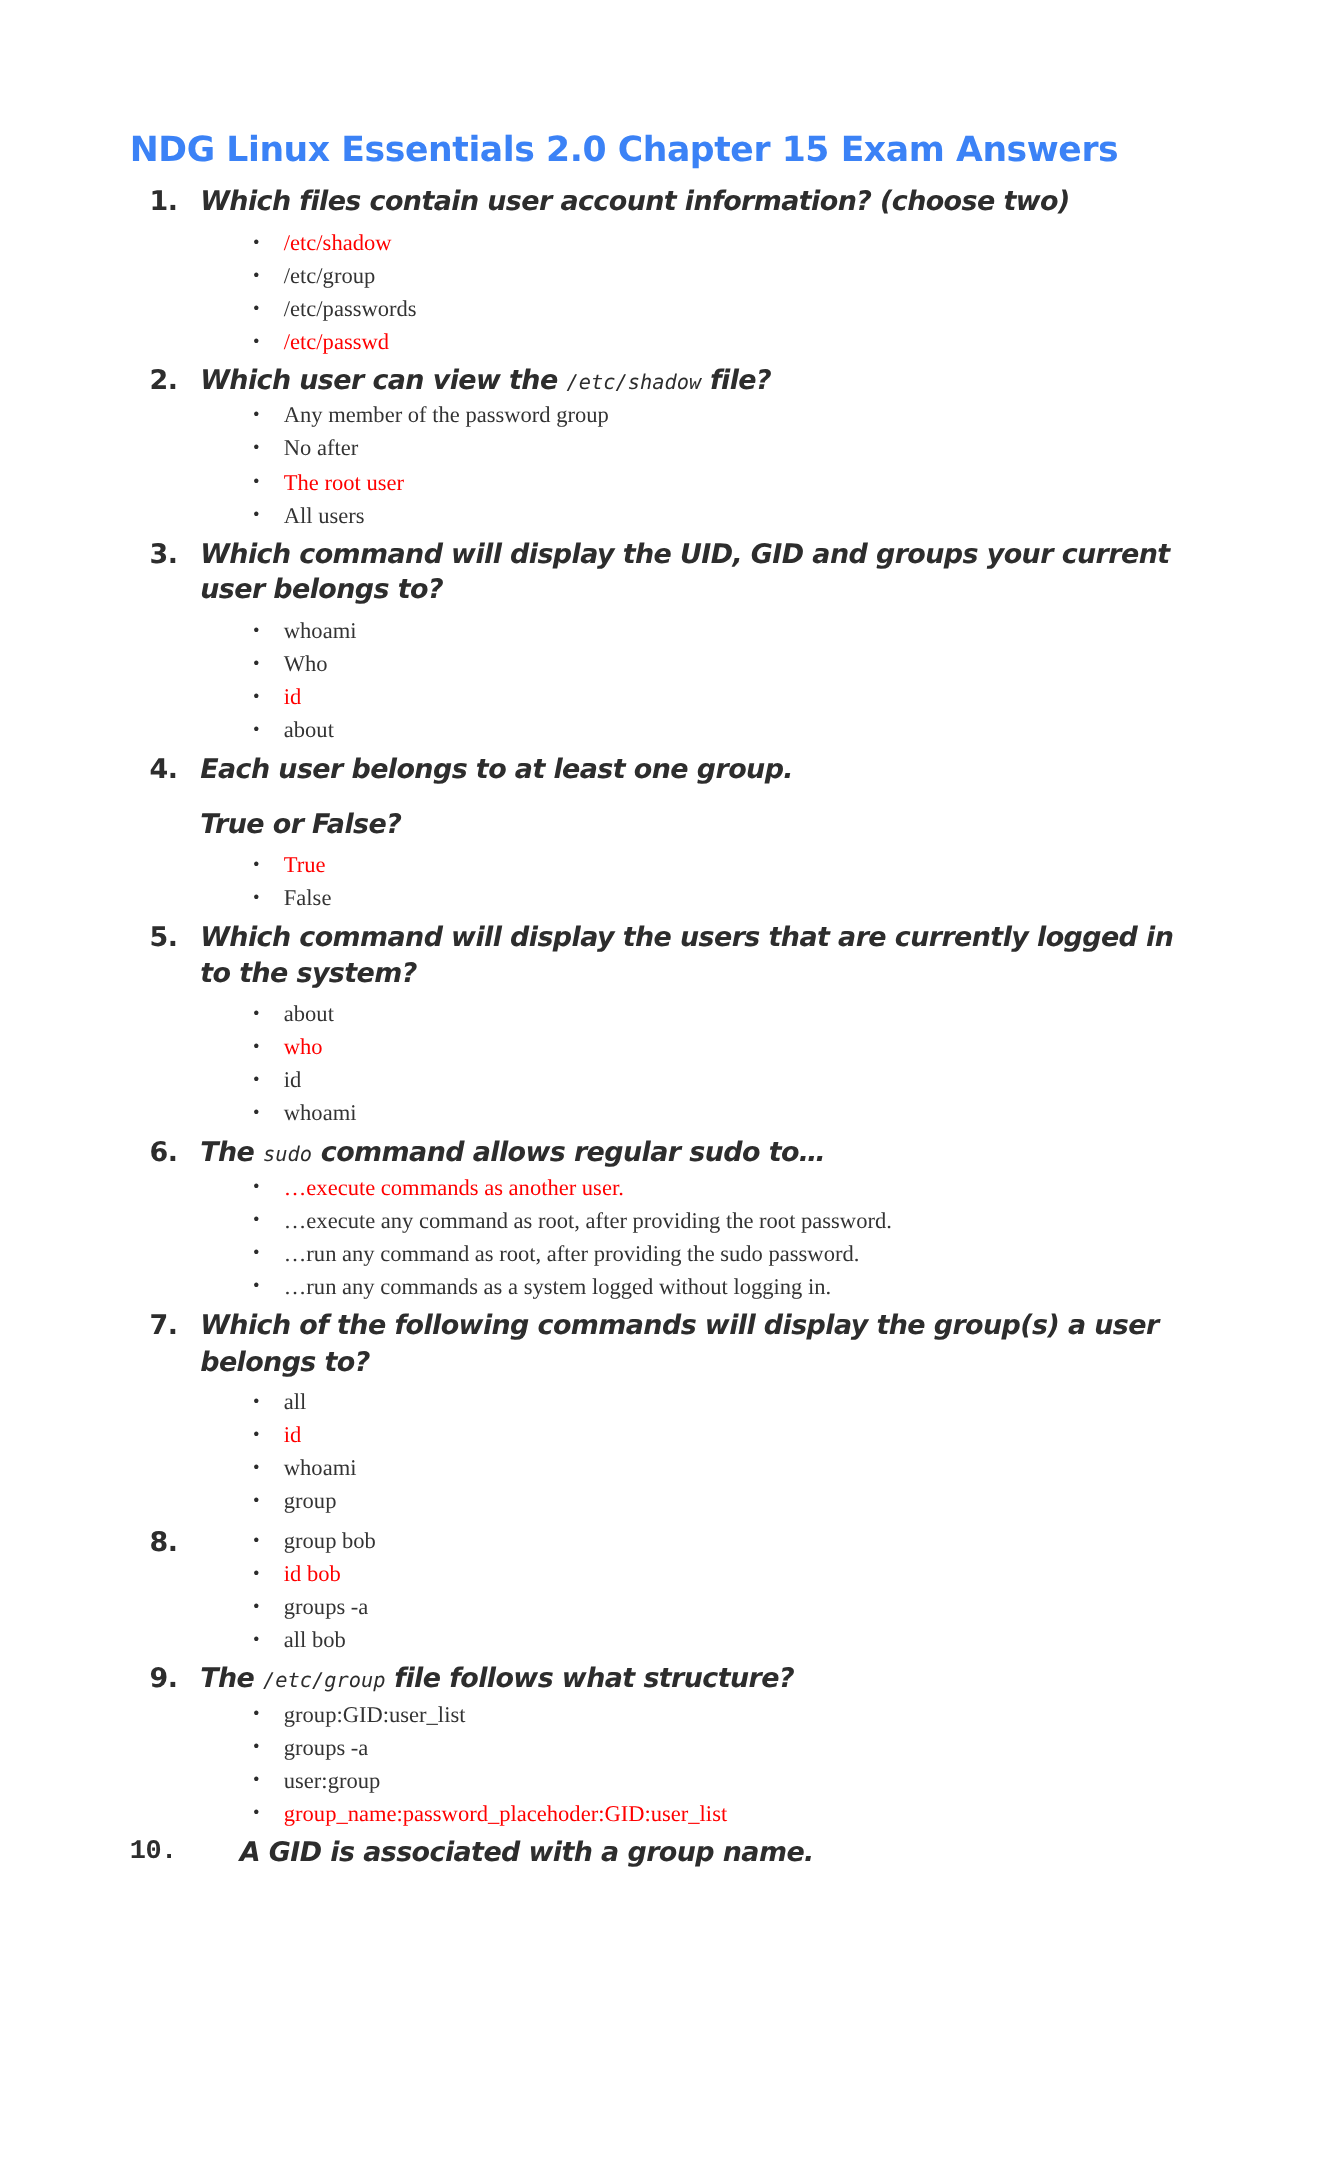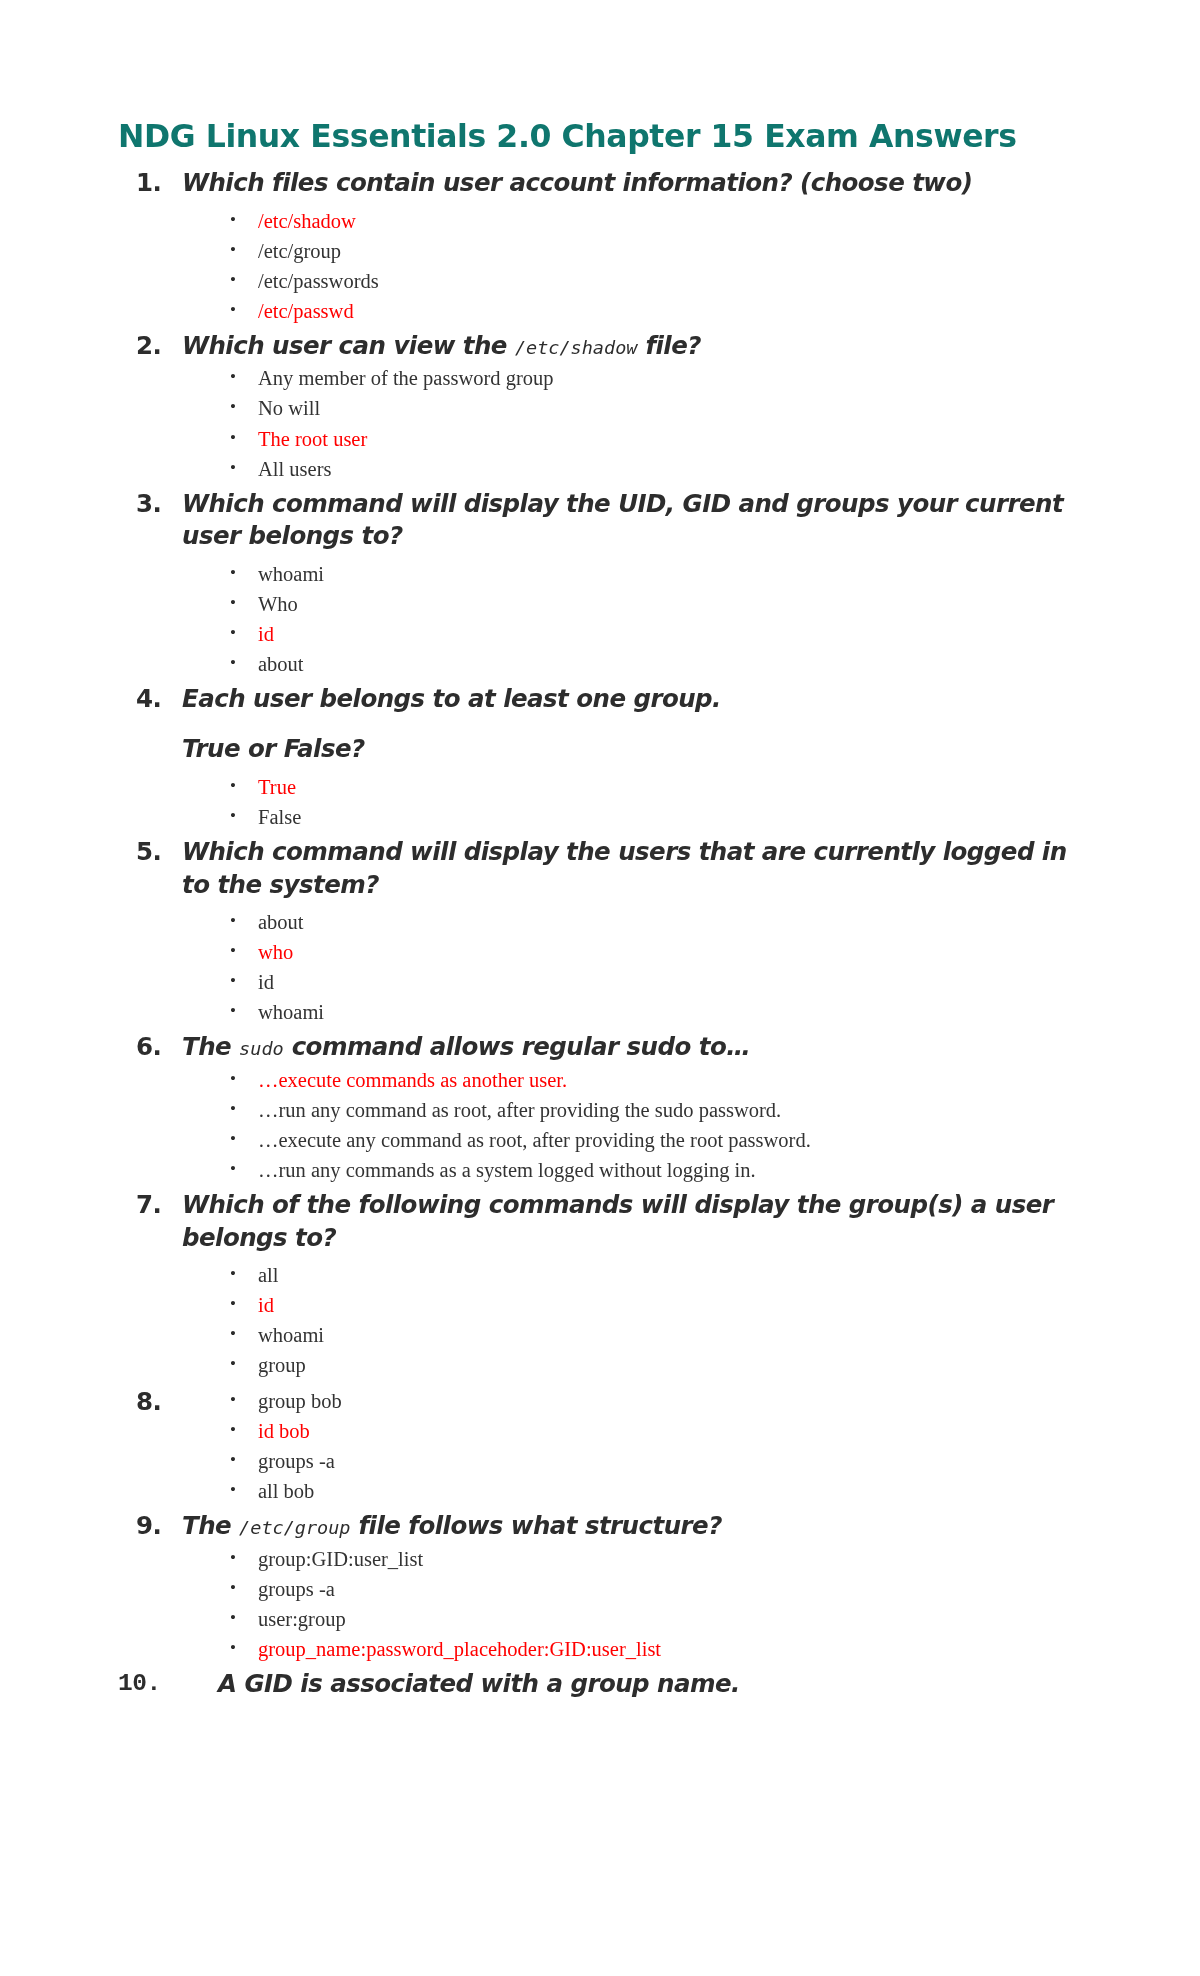--- a/index.html
+++ b/index.html
@@ -23,21 +23,21 @@
     box-sizing: border-box;
     padding: 118px 100px 40px 100px;
   }
 
   
   .doc-title {
     font-family: "DejaVu Sans", sans-serif;
     font-weight: bold;
     font-size: 31.5px;
     line-height: 1.18;
-    color: #0f766e;
+    color: #3b82f6;
     letter-spacing: -0.4px;
     margin: 0 0 12px 18px;
   }
 
   
   ol.qlist {
     list-style: none;
     margin: 0;
     padding: 0;
   }
@@ -143,21 +143,21 @@
         <li>/etc/passwords</li>
         <li class="correct">/etc/passwd</li>
       </ul>
     </li>
 
     <li class="question">
       <span class="qnum">2.</span>
       <p class="qtext"><span>Which user can view the </span><code class="mono">/etc/shadow</code><span> file?</span></p>
       <ul class="answers tight">
         <li>Any member of the password group</li>
-        <li>No will</li>
+        <li>No after</li>
         <li class="correct">The root user</li>
         <li>All users</li>
       </ul>
     </li>
 
     <li class="question">
       <span class="qnum">3.</span>
       <p class="qtext">Which command will display the UID, GID and groups your current user belongs to?</p>
       <ul class="answers">
         <li>whoami</li>
@@ -186,22 +186,22 @@
         <li>id</li>
         <li>whoami</li>
       </ul>
     </li>
 
     <li class="question">
       <span class="qnum">6.</span>
       <p class="qtext"><span>The </span><code class="mono">sudo</code><span> command allows regular sudo to…</span></p>
       <ul class="answers tight">
         <li class="correct">…execute commands as another user.</li>
+        <li>…execute any command as root, after providing the root password.</li>
         <li>…run any command as root, after providing the sudo password.</li>
-        <li>…execute any command as root, after providing the root password.</li>
         <li>…run any commands as a system logged without logging in.</li>
       </ul>
     </li>
 
     <li class="question">
       <span class="qnum">7.</span>
       <p class="qtext">Which of the following commands will display the group(s) a user belongs to?</p>
       <ul class="answers">
         <li>all</li>
         <li class="correct">id</li>

